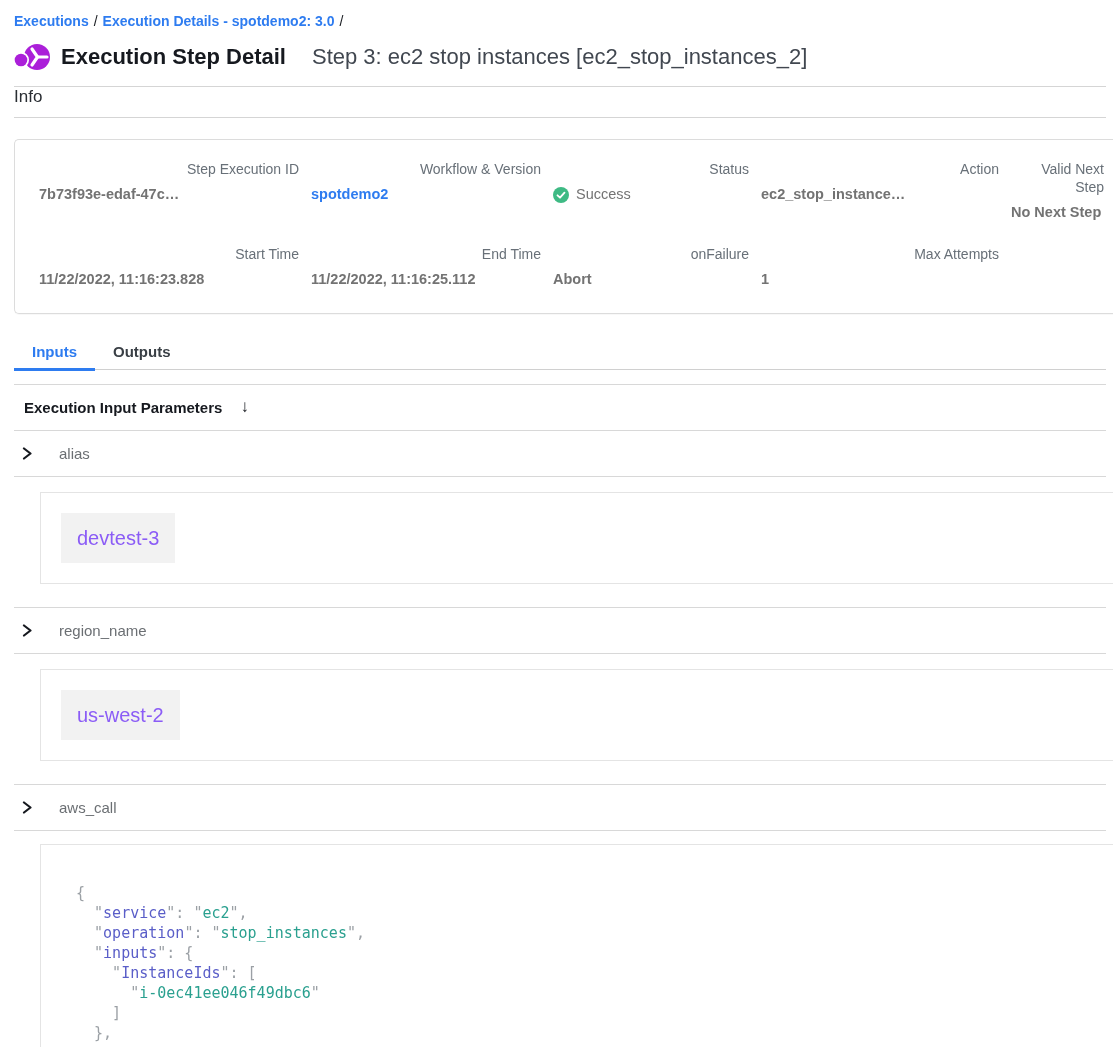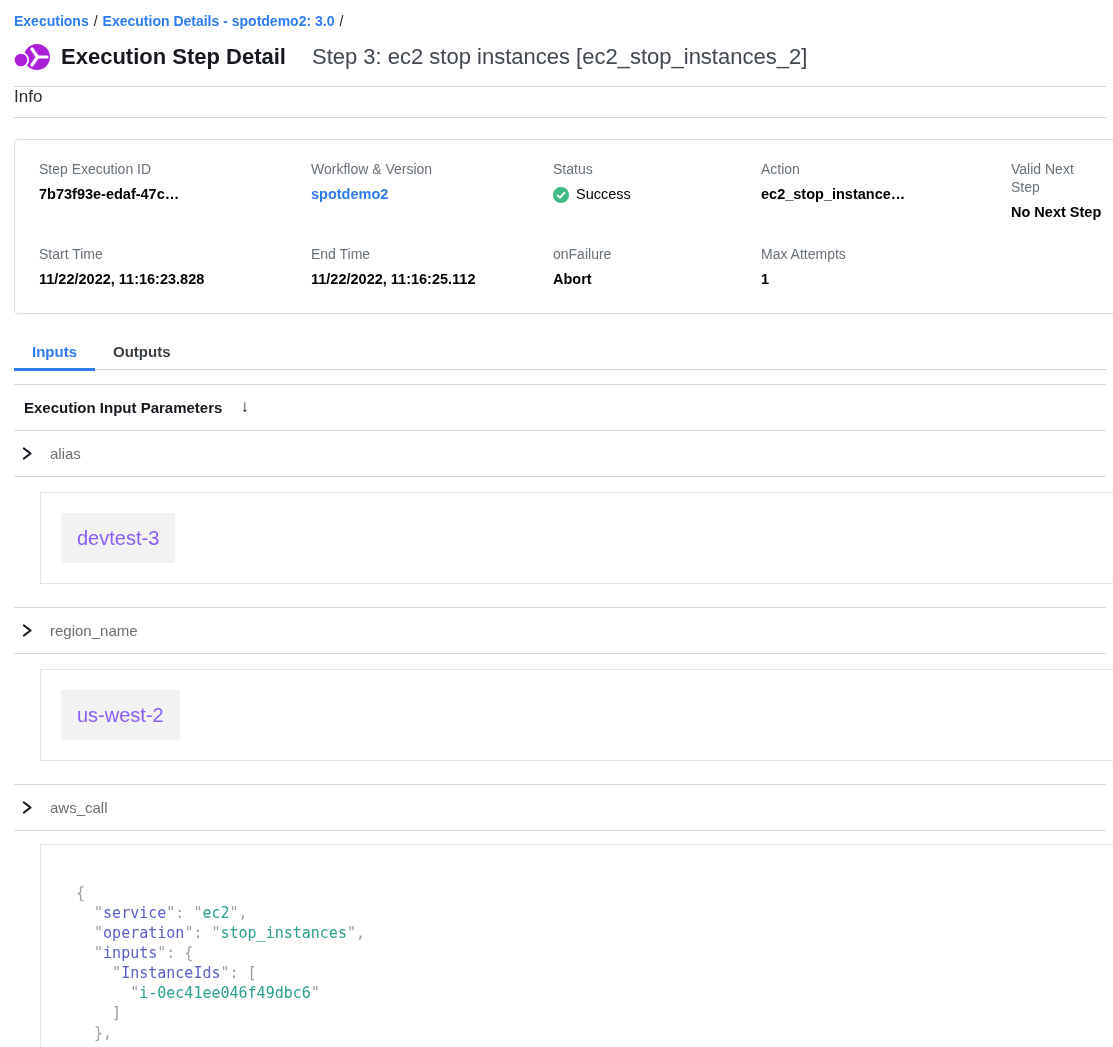--- a/index.html
+++ b/index.html
@@ -22,40 +22,40 @@
   
   .info-heading { font-size:17px; font-weight:400; color:#2a2e33;
     padding-bottom:10px; border-bottom:1px solid #d5d5d5; }
 
   
   .info-card { margin-top:21px; margin-right:-10px; border:1px solid #dcdcdc;
     border-radius:5px 0 0 5px; border-right:none; padding:20px 0 24px 24px;
     display:grid; grid-template-columns:272px 242px 208px 250px auto; row-gap:23px;
     box-shadow:0 1px 1px rgba(0,0,0,0.03); }
   .field { padding-right:12px; }
-  .field-label { font-size:14px; color:#687078; line-height:18px; margin-bottom:7px; }
-  .field-value { font-size:14.5px; font-weight:700; color:#000000; line-height:19px; white-space:nowrap; }
+  .field-label { font-size:14px; color:#687078; line-height:18px; margin-bottom:7px;text-align:right; }
+  .field-value { font-size:14.5px; font-weight:700; color:#737373; line-height:19px; white-space:nowrap; }
   .field-value.link { color:#2e7cf0; cursor:pointer; }
   .status-wrap { display:flex; align-items:center; gap:7px; font-weight:400; }
   .check-circle { width:16px; height:16px; display:inline-block; flex:0 0 auto; }
 
   
   .tabs { margin-top:25px; display:flex; border-bottom:1px solid #d0d0d0; }
   .tab { padding:4px 18px 8px 18px; font-size:15px; font-weight:700; color:#393f45;
     border-bottom:3px solid transparent; margin-bottom:-2px; cursor:pointer; }
   .tab.active { color:#2e7cf0; border-bottom-color:#2e7cf0; }
 
   
   .params { margin-top:14px; }
   .row-line { border-top:1px solid #d8d8d8; }
   .params-header { display:flex; align-items:center; gap:18px; padding:12px 0 13px 10px;text-align:right; }
   .params-header-label { font-size:15px; font-weight:700; color:#16191f; }
   .down-arrow { font-size:17px; font-weight:700; color:#16191f; }
 
-  .section-header { display:flex; align-items:center; gap:17px; padding:14px 0 14px 8px; cursor:pointer; }
+  .section-header { display:flex; align-items:center; gap:26px; padding:14px 0 14px 8px; cursor:pointer; }
   .chev { width:11px; height:13px; flex:0 0 auto; }
   .section-name { font-size:15px; color:#6b6f73; }
 
   .section-content { padding:15px 0 23px 26px; }
   .content-box { border:1px solid #e4e4e4; margin-right:-10px; border-right:none; min-height:84px; padding:20px; }
   .chip { display:inline-block; background:#f2f2f2; min-width:100px; height:50px; padding:0 16px;
     line-height:50px; text-align:right; color:#8b5cf6; font-size:20px; cursor:pointer; }
 
   
   .code-box { border:1px solid #e4e4e4; border-bottom:none; border-right:none; margin-right:-10px;

